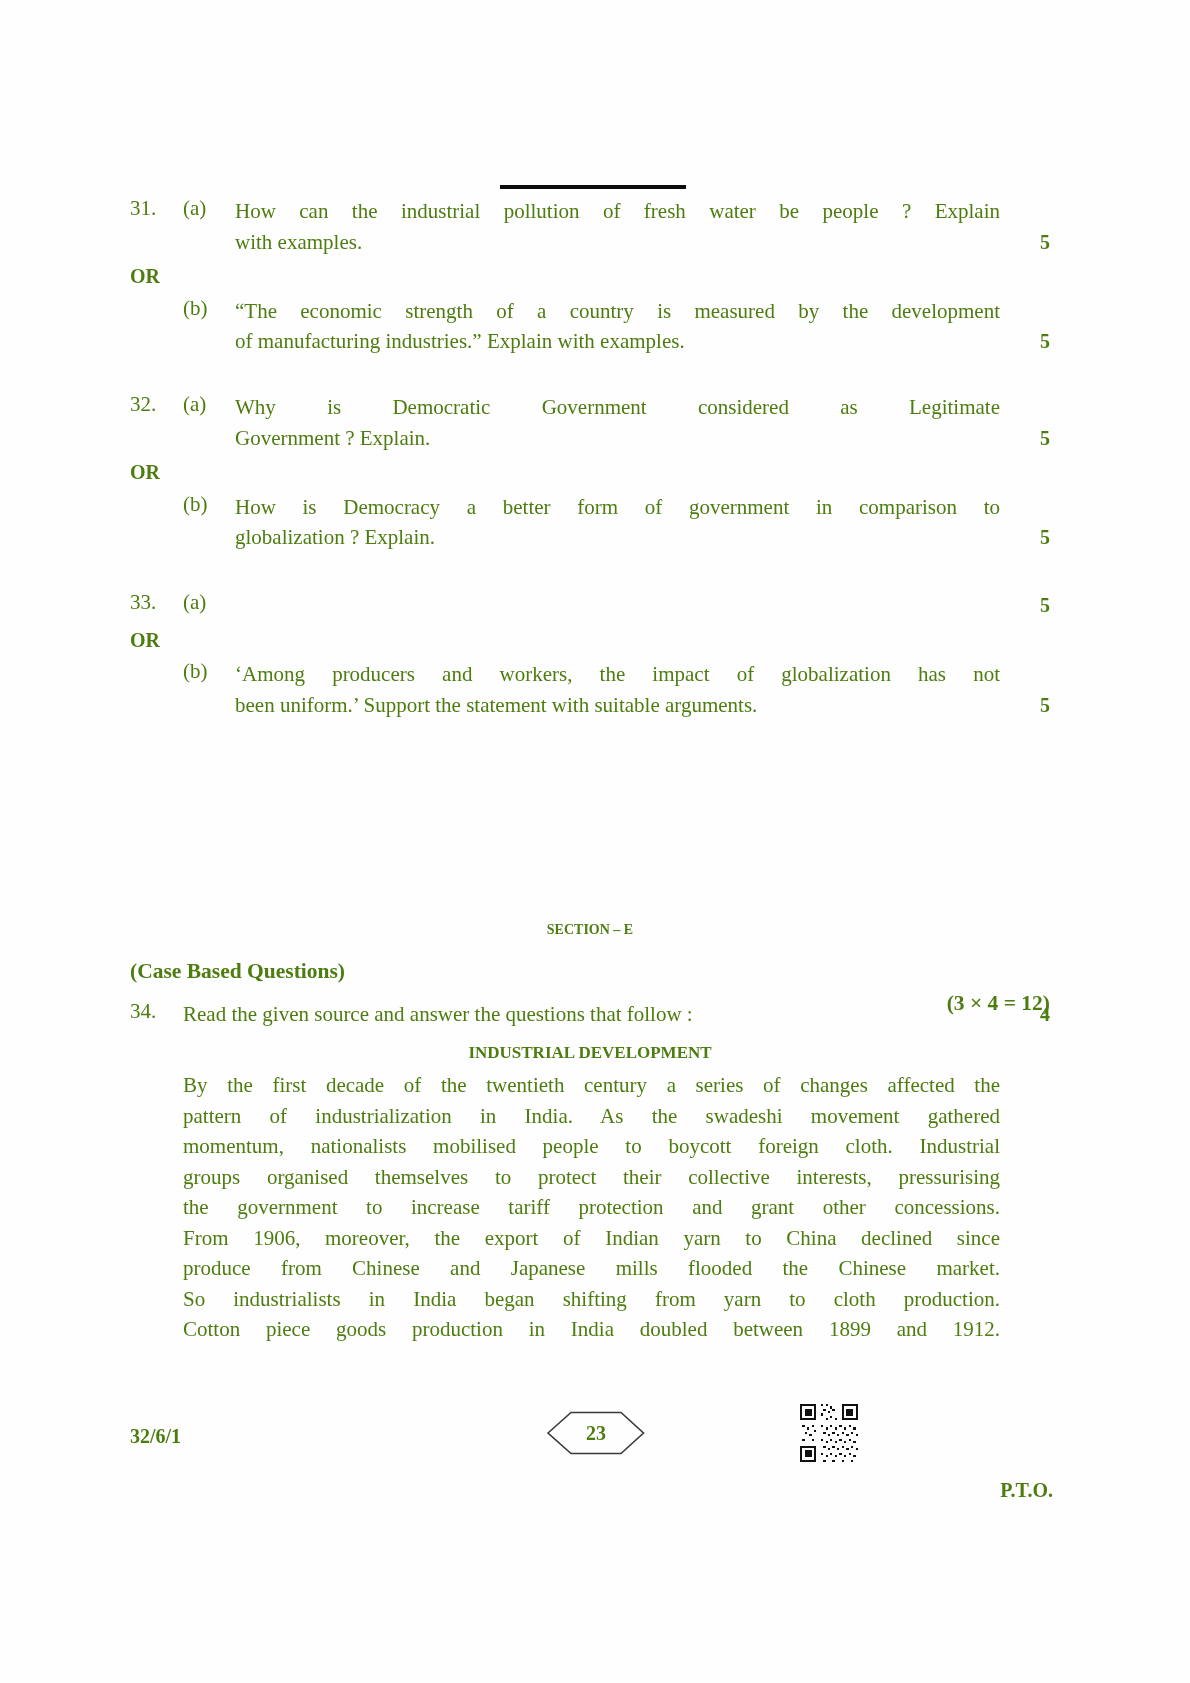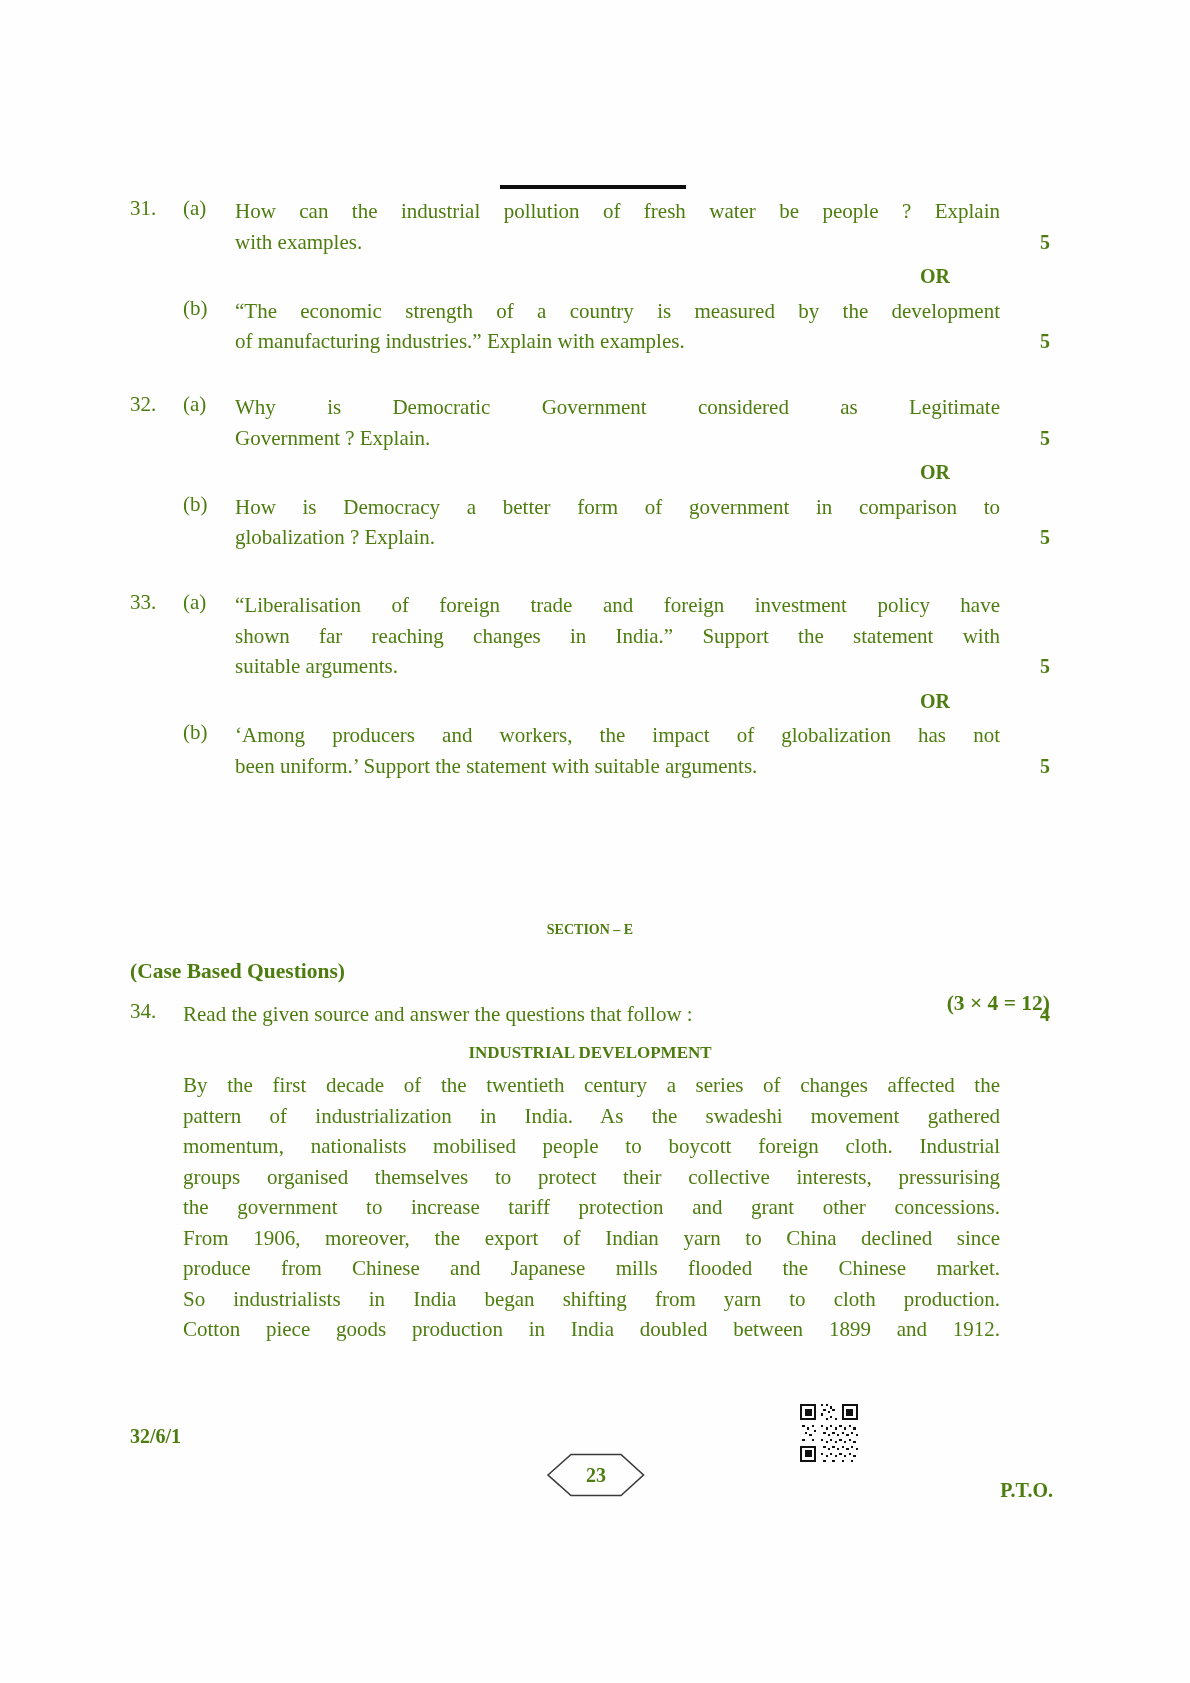--- a/index.html
+++ b/index.html
@@ -21,30 +21,30 @@
   .qblock{position:absolute;left:130px;width:920px;}
   .qpart{display:flex;}
   .qnum{width:53px;}
   .qletter{width:52px;}
   .qtext{width:765px;}
   .q34text{width:817px;}
   .qline{height:30.5px;line-height:30.5px;overflow:hidden;white-space:normal;}
   .jline{text-align:justify;}
   .jline::after{content:"";display:inline-block;width:100%;height:0;}
   .qmarks{flex:1;text-align:right;align-self:flex-end;font-weight:700;line-height:30.5px;font-size:20px;}
-  .or-row{width:820px;text-align:right;font-weight:700;margin:4px 0;line-height:30.5px;font-size:20px;}
+  .or-row{width:820px;text-align:left;font-weight:700;margin:4px 0;line-height:30.5px;font-size:20px;}
   .section-title{position:absolute;left:130px;width:920px;text-align:center;font-weight:700;font-size:14px;line-height:26px;}
   .case-row{position:absolute;left:130px;width:920px;line-height:26px;}
   .case-sub{font-weight:700;font-size:21.5px;}
   .case-marks{position:absolute;right:0;top:12px;font-weight:700;font-size:21.5px;margin-top:20px;}
   .source-title{position:absolute;left:130px;width:920px;text-align:center;font-weight:700;font-size:17px;line-height:26px;}
   .passage{position:absolute;left:183px;width:817px;}
   .footer-code{position:absolute;left:130px;top:1425px;font-weight:700;font-size:20px;}
   .footer-pto{position:absolute;right:137px;top:1479px;font-weight:700;font-size:20px;margin-left:44px;}
-  .hexbadge{position:absolute;left:547px;top:1453px;width:98px;height:44px;}
+  .hexbadge{position:absolute;left:547px;top:1411px;width:98px;height:44px;}
   .hexbadge svg{position:absolute;left:0;top:0;}
   .hexbadge .num{
     position:absolute;left:0;top:0;width:98px;height:44px;
     display:flex;align-items:center;justify-content:center;
     font-weight:700;font-size:20px;
   }
   .qr{position:absolute;left:800px;top:1404px;width:58px;height:58px;}
 </style>
 </head>
 <body>
@@ -94,25 +94,20 @@
         <div class="qline">globalization ? Explain.</div>
       </div>
       <div class="qmarks">5</div>
     </div>
   </section>
 
   <section class="qblock" style="top:590px">
     <div class="qpart">
       <div class="qnum">33.</div>
       <div class="qletter">(a)</div>
-      <div class="qtext">
-        <div class="qline jline">“Liberalisation of foreign trade and foreign investment policy have</div>
-        <div class="qline jline">shown far reaching changes in India.” Support the statement with</div>
-        <div class="qline">suitable arguments.</div>
-      </div>
       <div class="qmarks">5</div>
     </div>
     <div class="or-row">OR</div>
     <div class="qpart">
       <div class="qnum"></div>
       <div class="qletter">(b)</div>
       <div class="qtext">
         <div class="qline jline">‘Among producers and workers, the impact of globalization has not</div>
         <div class="qline">been uniform.’ Support the statement with suitable arguments.</div>
       </div>

